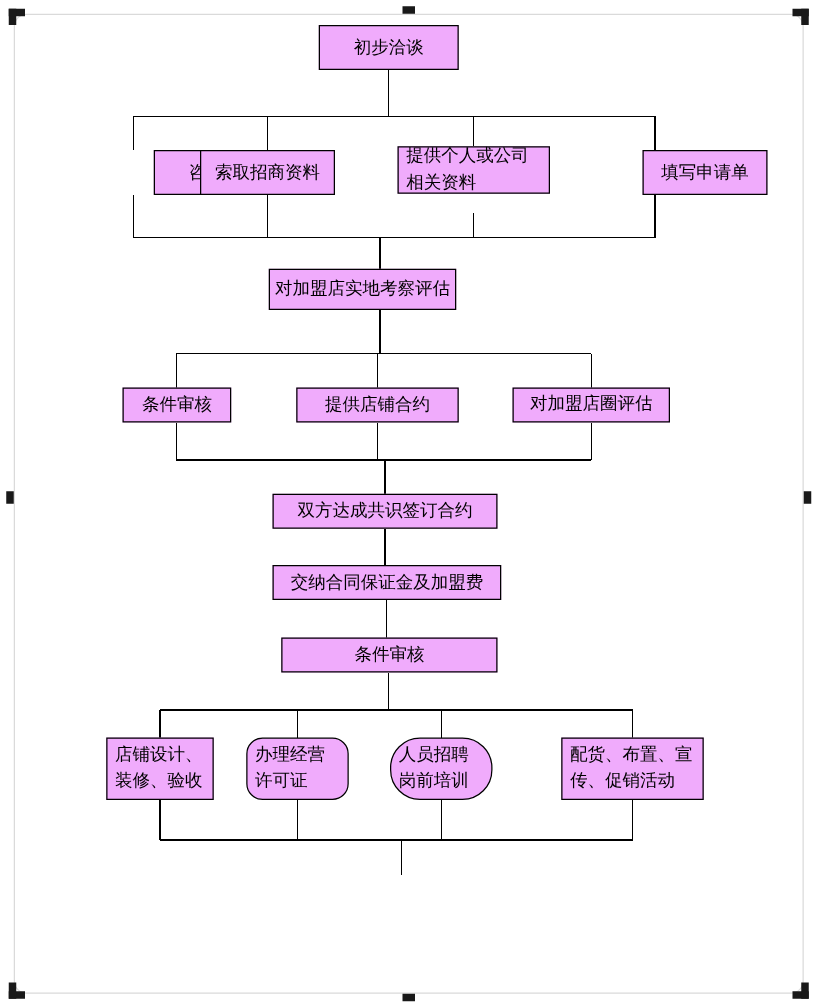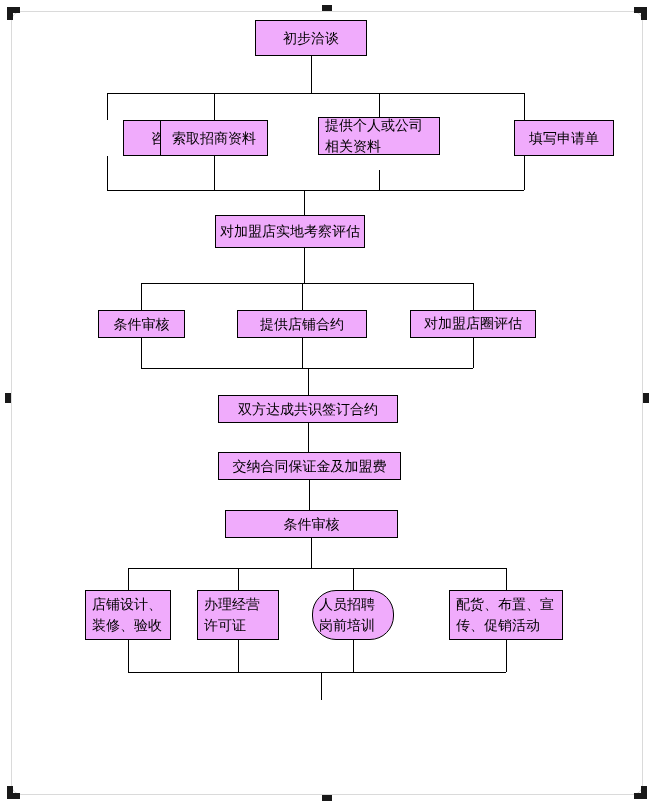--- a/index.html
+++ b/index.html
@@ -53,21 +53,21 @@
   #n-provide { left:318px; top:117px; width:122px; height:38px; }
   #n-fill    { left:474px; top:120px; width:100px; height:36px;margin-left:40px; }
   #n-site    { left:215px; top:215px; width:150px; height:33px; }
   #n-cond    { left:98px;  top:310px; width:87px;  height:28px; }
   #n-contract{ left:237px; top:310px; width:130px; height:28px; }
   #n-area    { left:410px; top:310px; width:126px; height:28px;font-family:Liberation Mono, monospace; }
   #n-sign    { left:218px; top:395px; width:180px; height:28px; }
   #n-pay     { left:218px; top:452px; width:183px; height:28px; }
   #n-prep    { left:225px; top:510px; width:173px; height:28px; }
   #n-design  { left:85px;  top:590px; width:86px;  height:50px; }
-  #n-license { left:197px; top:590px; width:82px;  height:50px; }
+  #n-license { left:197px; top:590px; width:82px;  height:50px;border-radius:13px; }
   #n-staff   { left:312px; top:590px; width:82px;  height:50px;border-radius:24px; }
   #n-goods   { left:449px; top:590px; width:114px; height:50px; }
   #n-open    { left:237px; top:700px; width:168px; height:28px; }
 </style>
 </head>
 <body>
 
 <div class="page">
 
   <div class="frame"></div>

